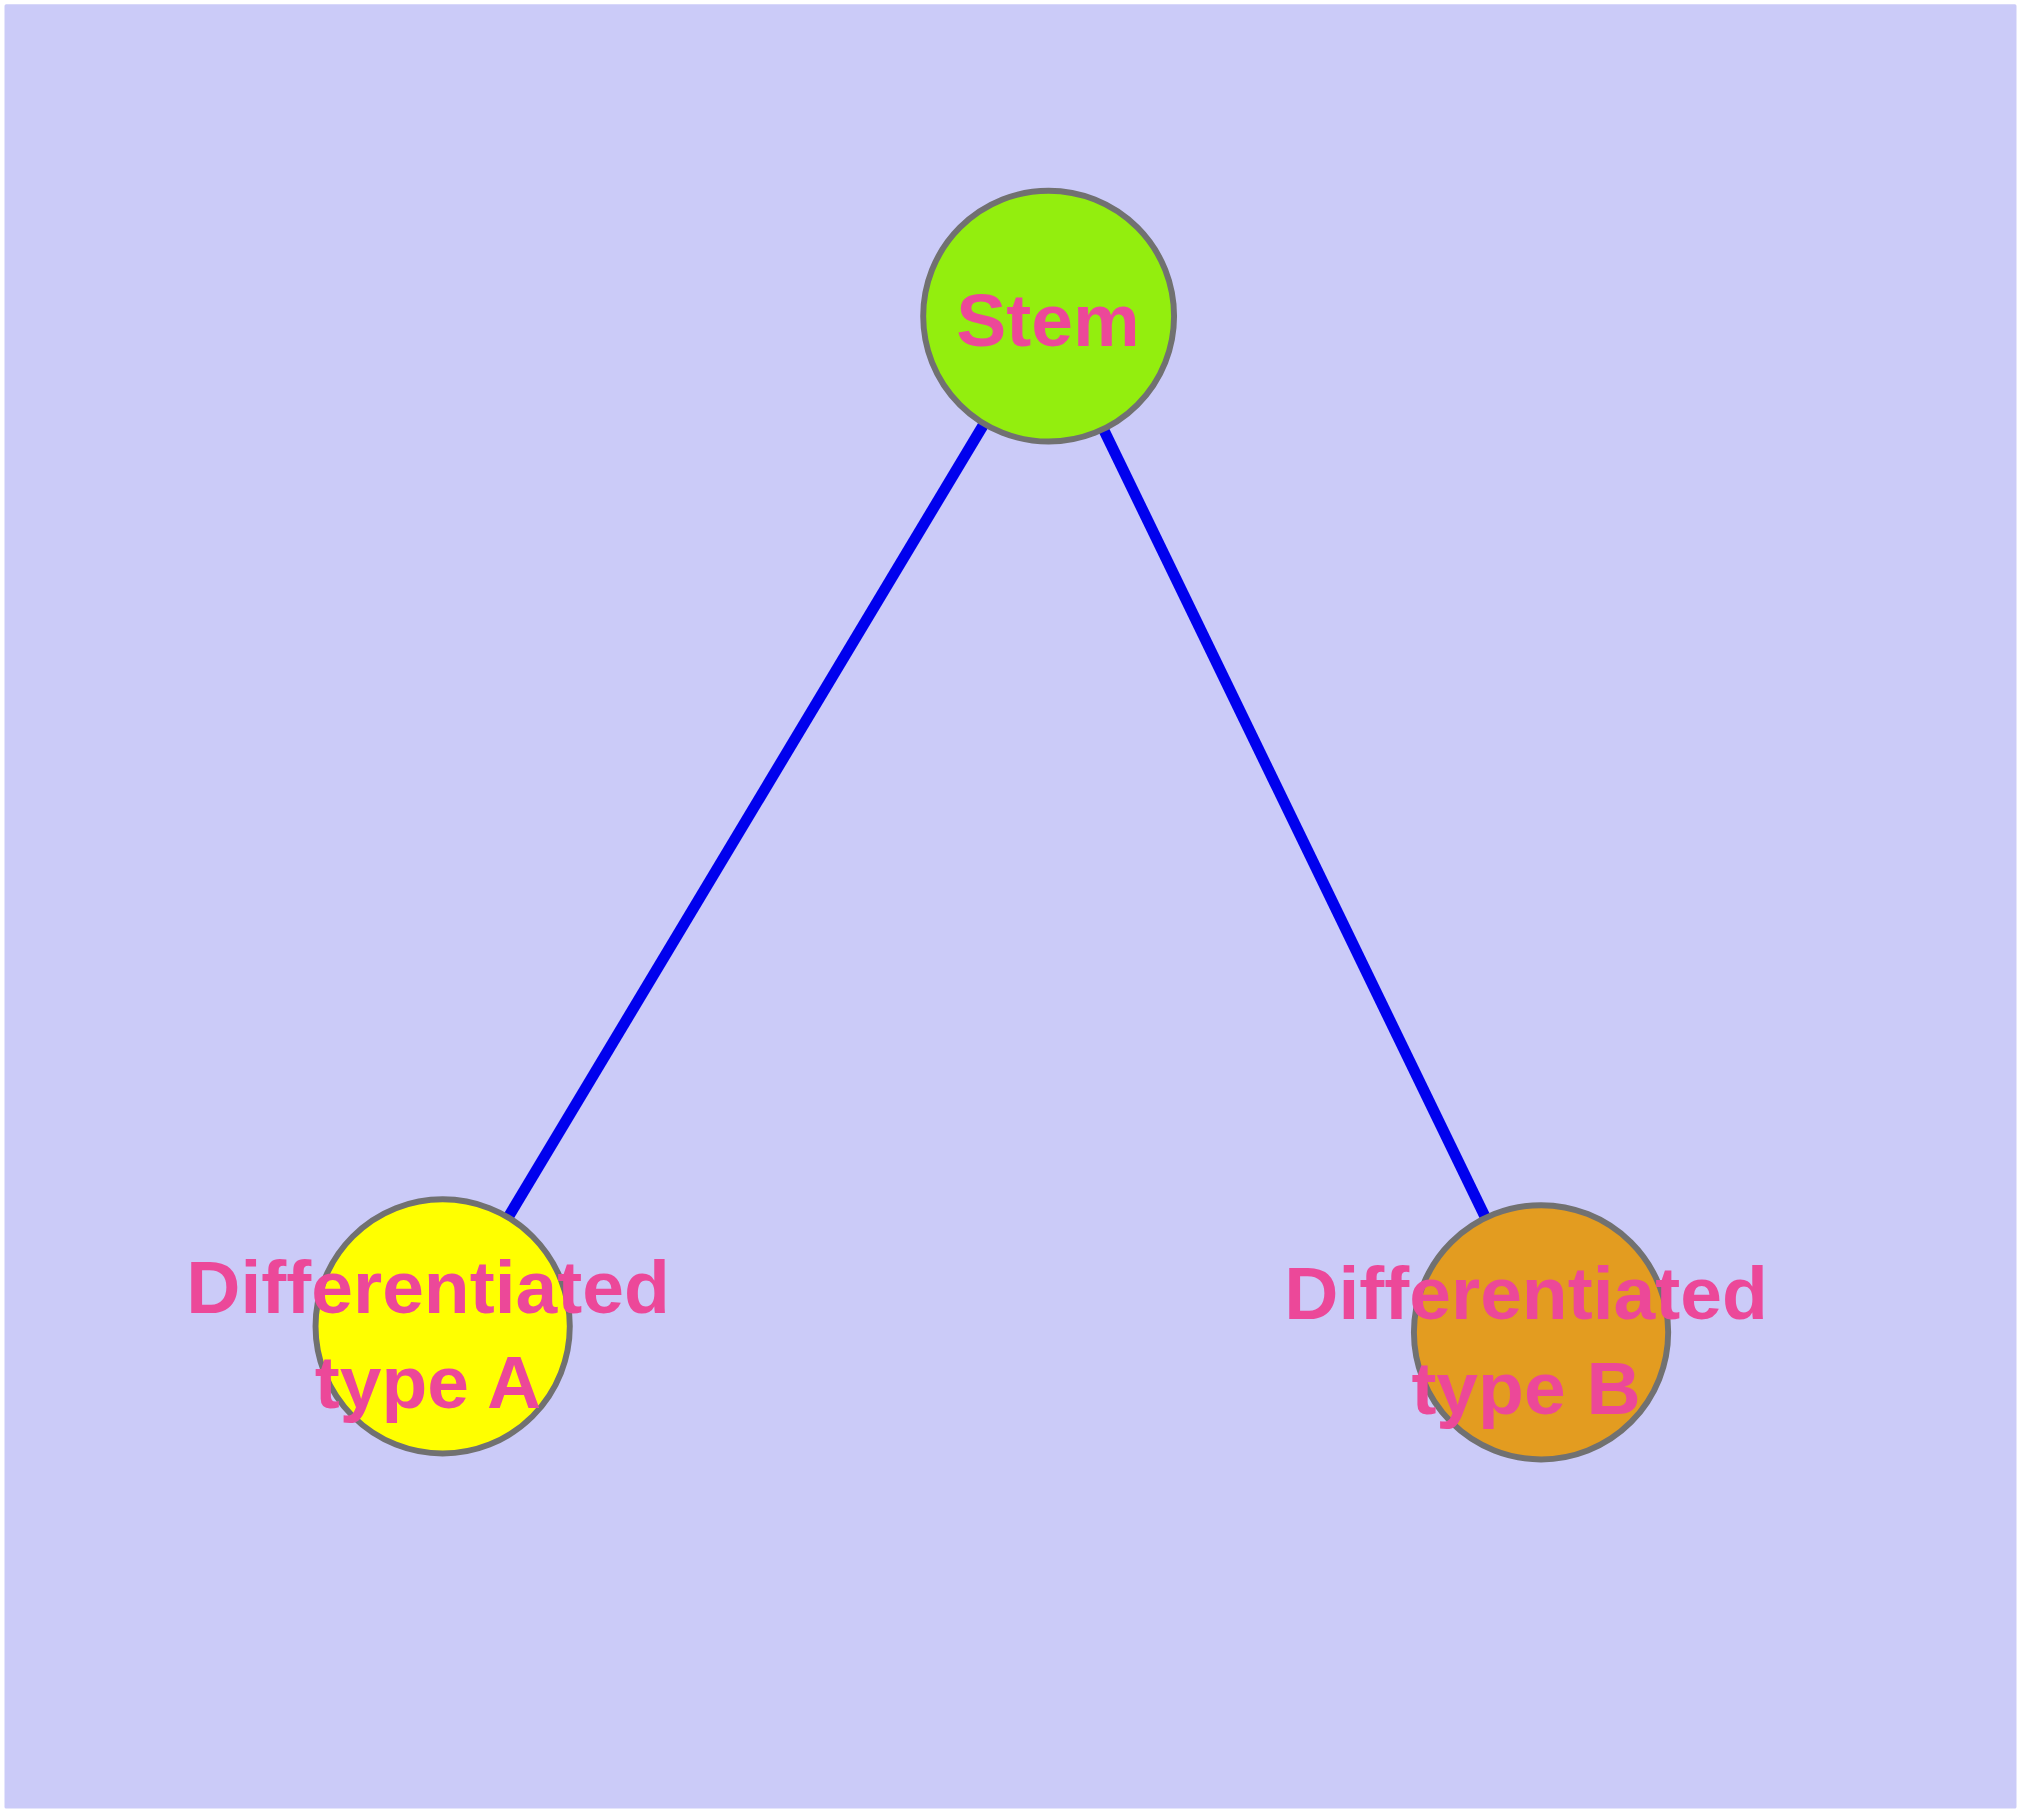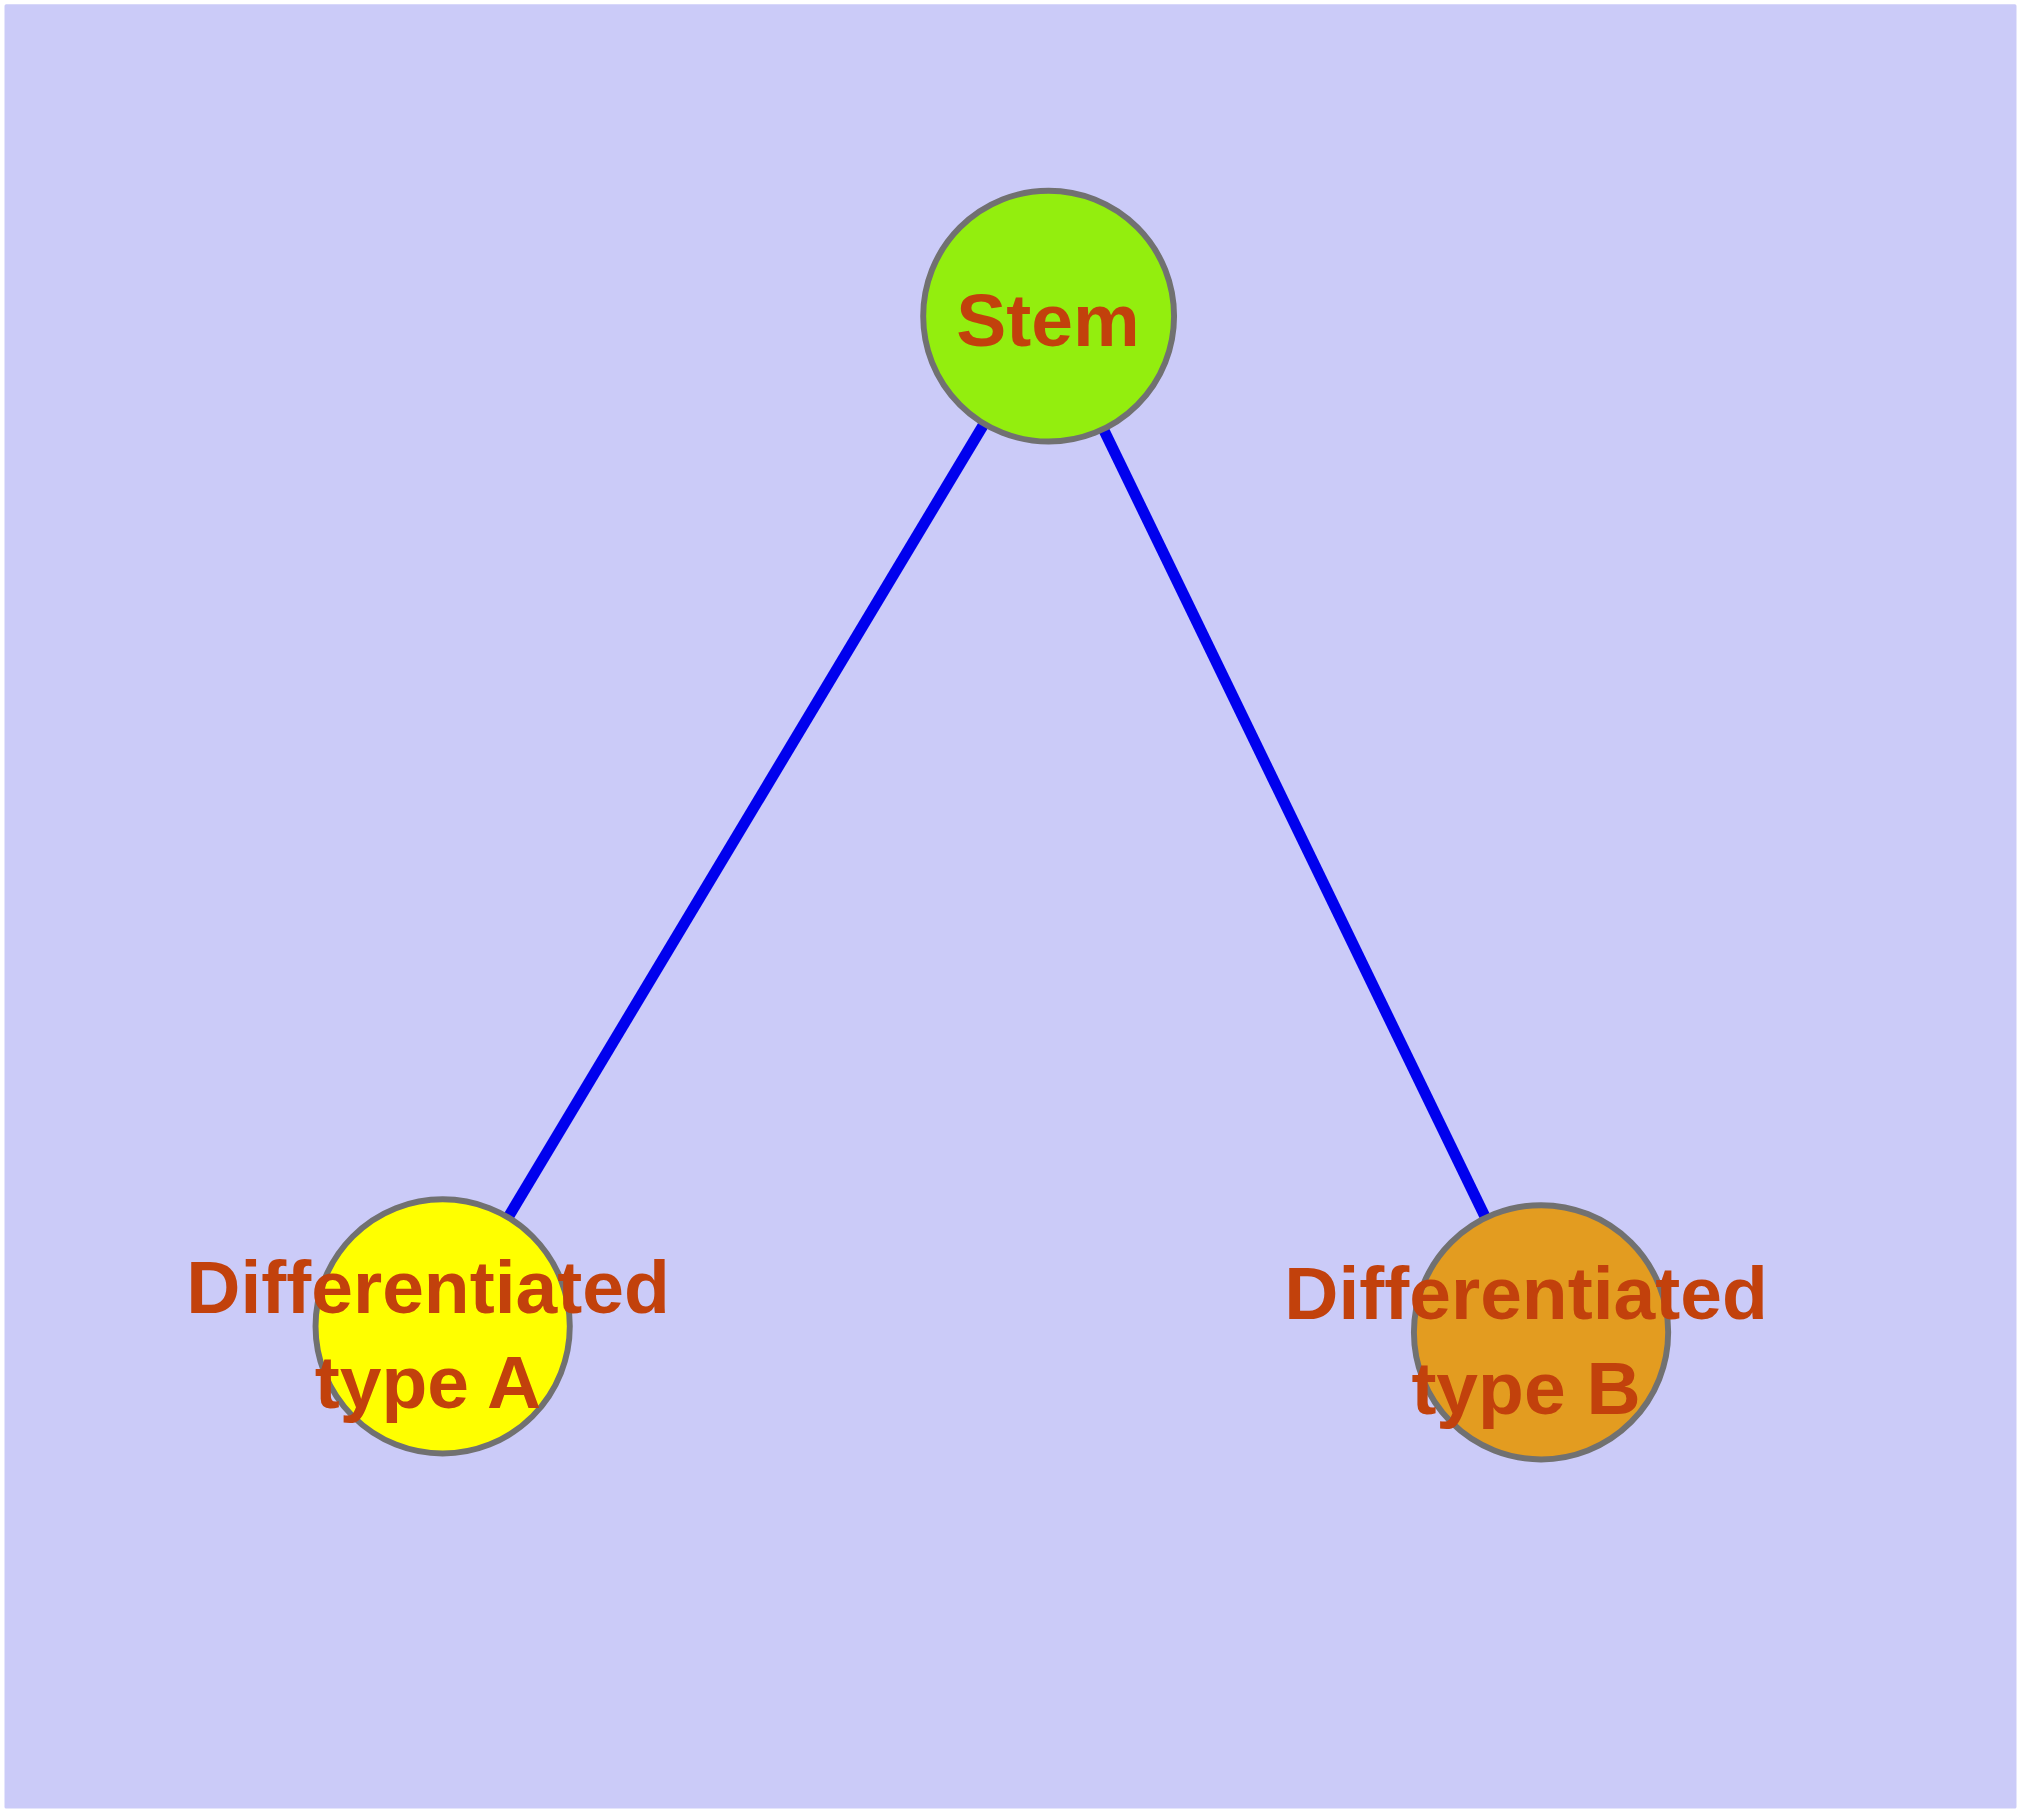--- a/index.html
+++ b/index.html
@@ -16,21 +16,21 @@
     overflow: hidden;
   }
   #graph-svg {
     position: absolute;
     left: 0;
     top: 0;
   }
   .node-label {
     position: absolute;
     transform: translate(-50%, -50%);
-    color: #c2410c;
+    color: #ec4899;
     font-weight: bold;
     font-size: 75px;
     line-height: 95px;
     text-align: center;
     white-space: pre-line;
     letter-spacing: 0px;
     pointer-events: none;
   }
 </style>
 </head>

